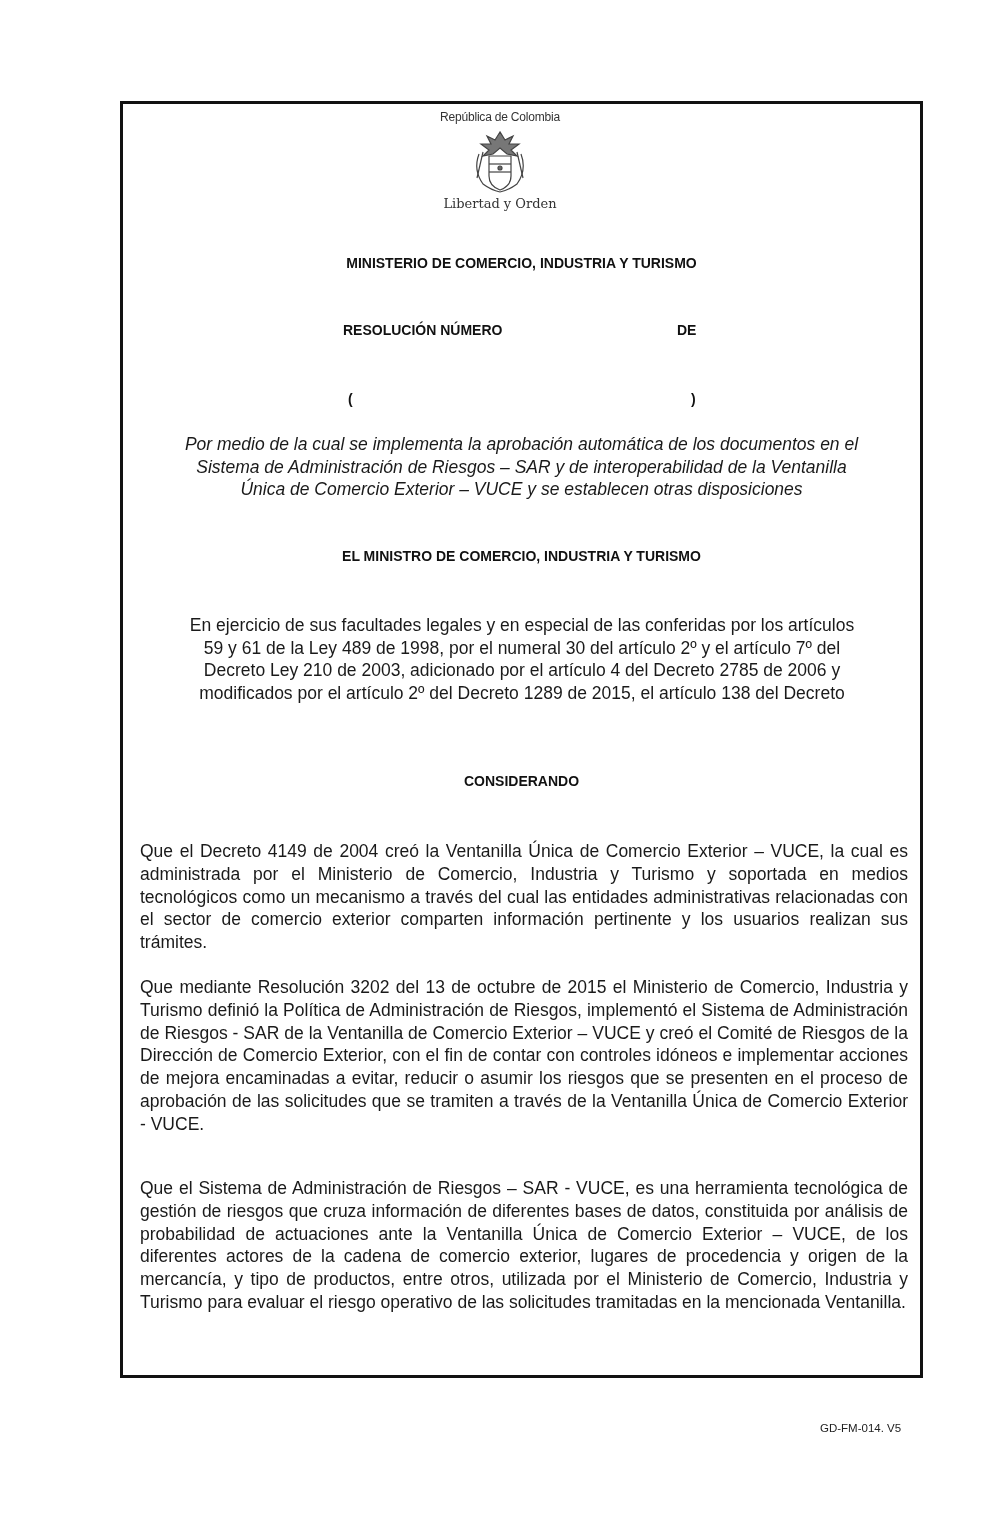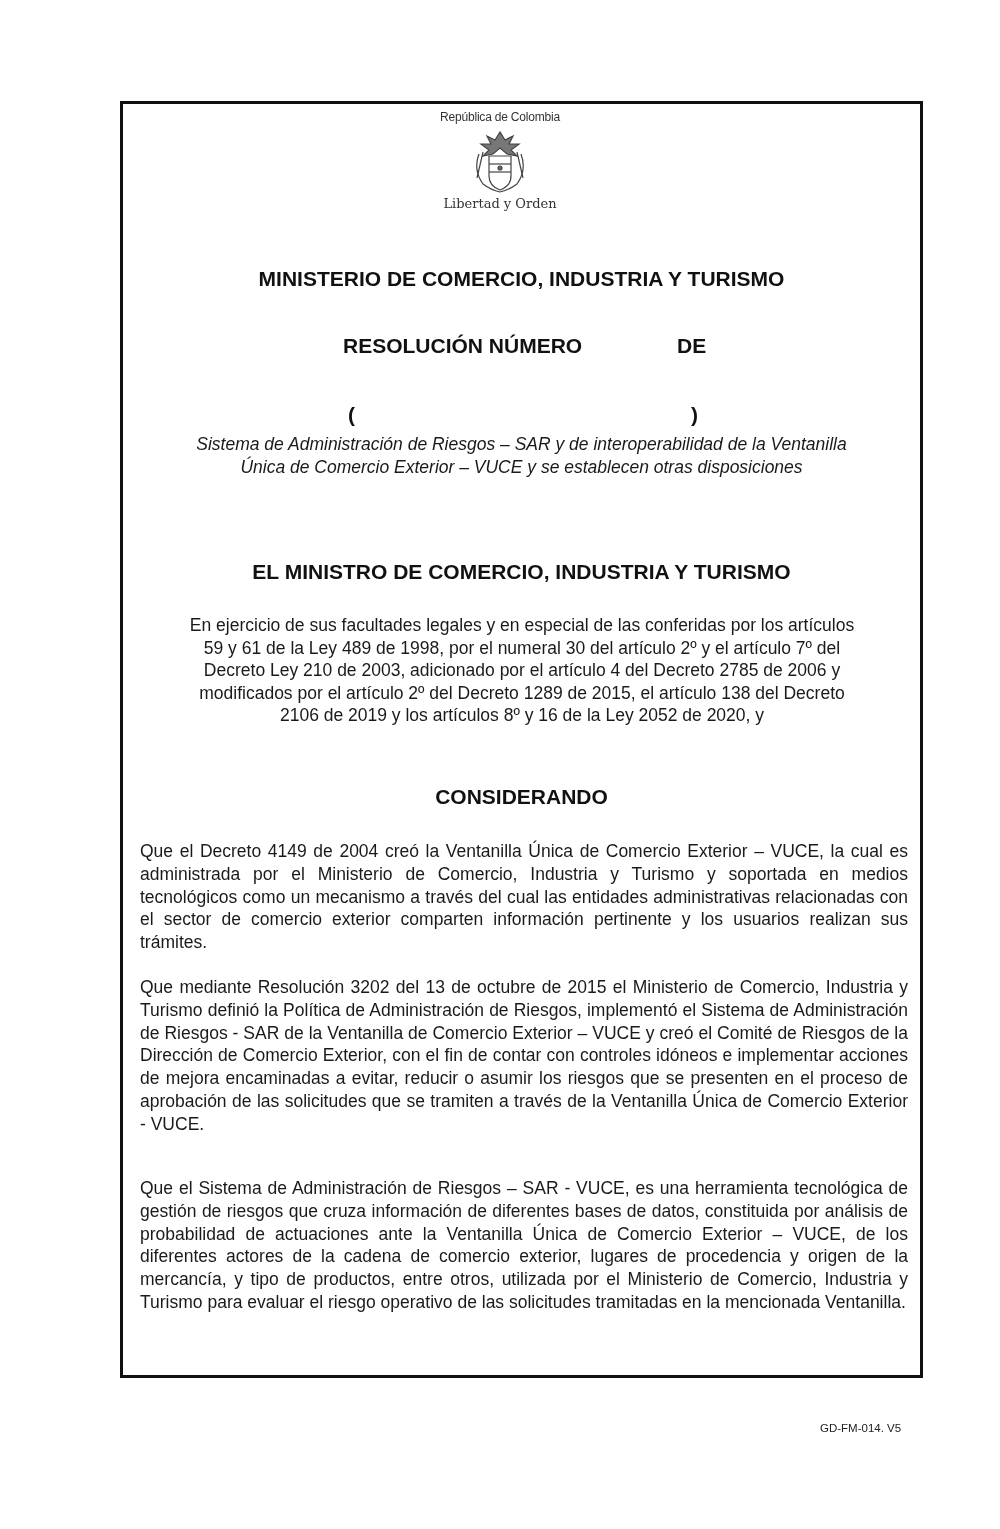--- a/index.html
+++ b/index.html
@@ -6,21 +6,21 @@
   body { width: 1000px; height: 1529px; position: relative; overflow: hidden;
          font-family: "Liberation Sans", sans-serif; color: #1a1a1a; }
   .frame { position: absolute; left: 120px; top: 101px; width: 797px; height: 1271px;
            border: 3px solid #111; box-sizing: content-box; }
   .abs { position: absolute; }
   .center { text-align: center; }
   .seal { position: absolute; left: 420px; top: 110px; width: 160px; height: 106px; text-align: center; }
   .seal .country { font-size: 12px; color: #333; line-height: 14px; letter-spacing: -0.2px; }
   .seal .motto { font-size: 13px; color: #333; font-family: "DejaVu Serif", serif; margin-top: 0px; }
   .seal svg { display: block; margin: 2px auto 0 auto; }
-  .heading { font-weight: bold; font-size: 21px; color: #111; margin-top: 12px; }
+  .heading { font-weight: bold; font-size: 14px; color: #111; }
   .italic-block { font-style: italic; font-size: 17.5px; line-height: 22.5px; }
   .centered-para { font-size: 17.5px; line-height: 22.5px; }
   .para { font-size: 17.5px; line-height: 22.8px; text-align: justify; text-align-last: left; }
   .footer { font-size: 11.5px; color: #222; }
 </style>
 </head>
 <body>
 
 <div class="frame"></div>
 
@@ -44,32 +44,32 @@
 
 <div class="abs center heading" style="left:120px; width:803px; top:255px;">MINISTERIO DE COMERCIO, INDUSTRIA Y TURISMO</div>
 
 <div class="abs heading" style="left:343px; top:322px;">RESOLUCIÓN NÚMERO</div>
 <div class="abs heading" style="left:677px; top:322px;">DE</div>
 
 <div class="abs heading" style="left:348px; top:391px;">(</div>
 <div class="abs heading" style="left:691px; top:391px;">)</div>
 
 <div class="abs center italic-block" style="left:120px; width:803px; top:433px;">
+  <div>Por medio de la cual se implementa la aprobación automática de los documentos en el</div>
   <div>Sistema de Administración de Riesgos – SAR y de interoperabilidad de la Ventanilla</div>
   <div>Única de Comercio Exterior – VUCE y se establecen otras disposiciones</div>
 </div>
 
 <div class="abs center heading" style="left:120px; width:803px; top:548px;">EL MINISTRO DE COMERCIO, INDUSTRIA Y TURISMO</div>
 
 <div class="abs center centered-para" style="left:120px; width:804px; top:614px;">
   <div>En ejercicio de sus facultades legales y en especial de las conferidas por los artículos</div>
   <div>59 y 61 de la Ley 489 de 1998, por el numeral 30 del artículo 2º y el artículo 7º del</div>
   <div>Decreto Ley 210 de 2003, adicionado por el artículo 4 del Decreto 2785 de 2006 y</div>
   <div>modificados por el artículo 2º del Decreto 1289 de 2015, el artículo 138 del Decreto</div>
-  <div>2106 de 2019 y los artículos 8º y 16 de la Ley 2052 de 2020, y</div>
 </div>
 
 <div class="abs center heading" style="left:120px; width:803px; top:773px;">CONSIDERANDO</div>
 
 <div class="abs para" style="left:140px; width:768px; top:840px;">Que el Decreto 4149 de 2004 creó la Ventanilla Única de Comercio Exterior – VUCE, la cual es administrada por el Ministerio de Comercio, Industria y Turismo y soportada en medios tecnológicos como un mecanismo a través del cual las entidades administrativas relacionadas con el sector de comercio exterior comparten información pertinente y los usuarios realizan sus trámites.</div>
 <div class="abs para" style="left:140px; width:768px; top:976px;">Que mediante Resolución 3202 del 13 de octubre de 2015 el Ministerio de Comercio, Industria y Turismo definió la Política de Administración de Riesgos, implementó el Sistema de Administración de Riesgos - SAR de la Ventanilla de Comercio Exterior – VUCE y creó el Comité de Riesgos de la Dirección de Comercio Exterior, con el fin de contar con controles idóneos e implementar acciones de mejora encaminadas a evitar, reducir o asumir los riesgos que se presenten en el proceso de aprobación de las solicitudes que se tramiten a través de la Ventanilla Única de Comercio Exterior - VUCE.</div>
 <div class="abs para" style="left:140px; width:768px; top:1177px;">Que el Sistema de Administración de Riesgos – SAR - VUCE, es una herramienta tecnológica de gestión de riesgos que cruza información de diferentes bases de datos, constituida por análisis de probabilidad de actuaciones ante la Ventanilla Única de Comercio Exterior – VUCE, de los diferentes actores de la cadena de comercio exterior, lugares de procedencia y origen de la mercancía, y tipo de productos, entre otros, utilizada por el Ministerio de Comercio, Industria y Turismo para evaluar el riesgo operativo de las solicitudes tramitadas en la mencionada Ventanilla.</div>
 
 <div class="abs footer" style="left:820px; top:1422px;">GD-FM-014.  V5</div>
 

